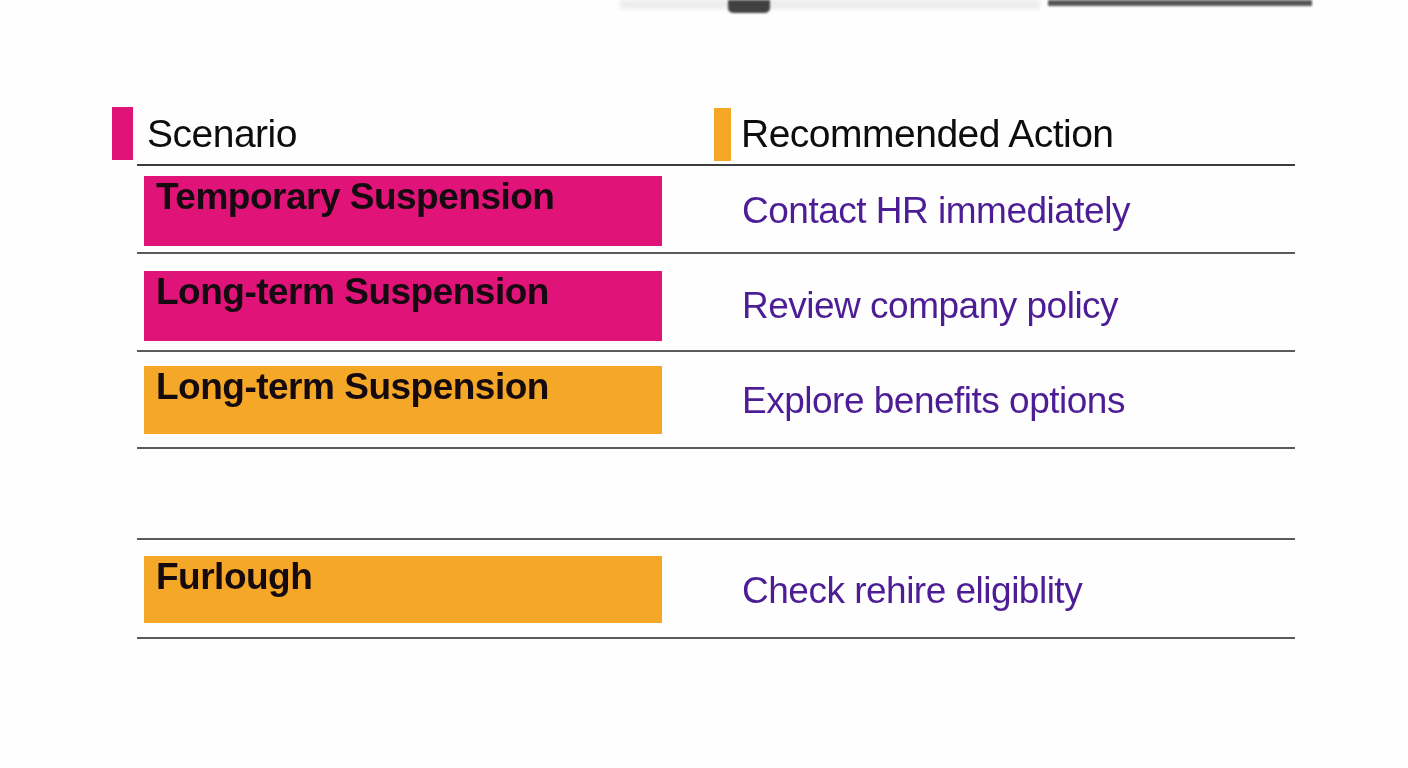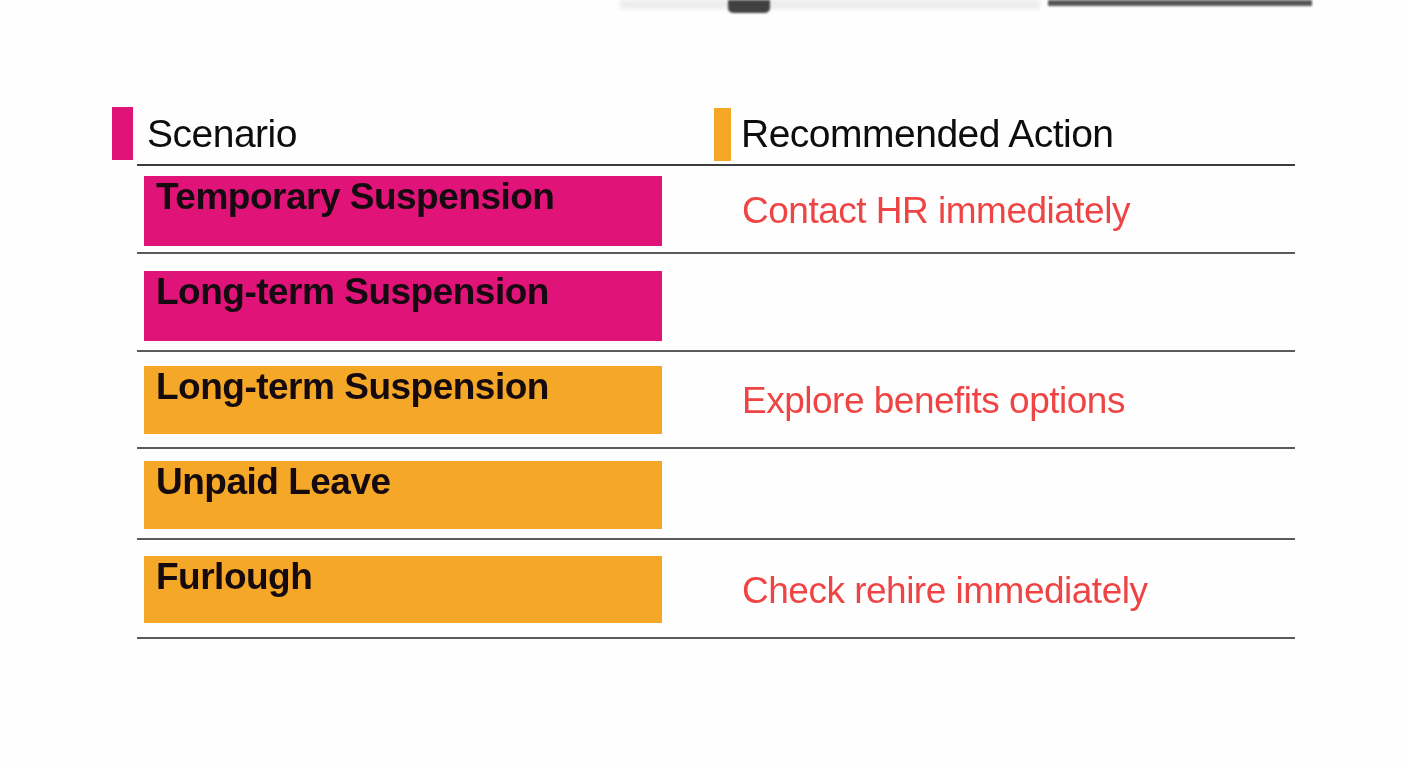--- a/index.html
+++ b/index.html
@@ -78,21 +78,21 @@
     letter-spacing: -0.5px;
     white-space: nowrap;
   }
   .action-text {
     position: absolute;
     left: 742px;
     height: 69px;
     line-height: 69px;
     font-size: 37px;
     font-weight: 400;
-    color: #ef4444;
+    color: #4c1d95;
     letter-spacing: -0.5px;
     white-space: nowrap;
   }
 </style>
 </head>
 <body>
 
 <div class="stage">
 
   <div class="artifact a1"></div>
@@ -109,32 +109,30 @@
 
   <div class="scenario-bar" style="top: 176px; height: 70px; background-color: rgb(224, 19, 121);">
     <span class="scenario-text">Temporary Suspension</span>
   </div>
   <div class="action-text" style="top:176px">Contact HR immediately</div>
   <div class="rule" style="top:252px"></div>
 
   <div class="scenario-bar" style="top: 271px; height: 70px; background-color: rgb(224, 19, 121);">
     <span class="scenario-text">Long-term Suspension</span>
   </div>
+  <div class="action-text" style="top:271px">Review company policy</div>
   <div class="rule" style="top:350px"></div>
 
   <div class="scenario-bar" style="top: 366px; height: 68px; background-color: rgb(245, 167, 39);">
     <span class="scenario-text">Long-term Suspension</span>
   </div>
   <div class="action-text" style="top:366px">Explore benefits options</div>
   <div class="rule" style="top:447px"></div>
 
-  <div class="scenario-bar" style="top: 461px; height: 68px; background-color: rgb(245, 167, 39);">
-    <span class="scenario-text">Unpaid Leave</span>
-  </div>
   <div class="rule" style="top:538px"></div>
 
   <div class="scenario-bar" style="top: 556px; height: 67px; background-color: rgb(245, 167, 39);">
     <span class="scenario-text">Furlough</span>
   </div>
-  <div class="action-text" style="top:556px">Check rehire immediately</div>
+  <div class="action-text" style="top:556px">Check rehire eligiblity</div>
   <div class="rule" style="top:637px"></div>
 
 </div>
 
 </body></html>

